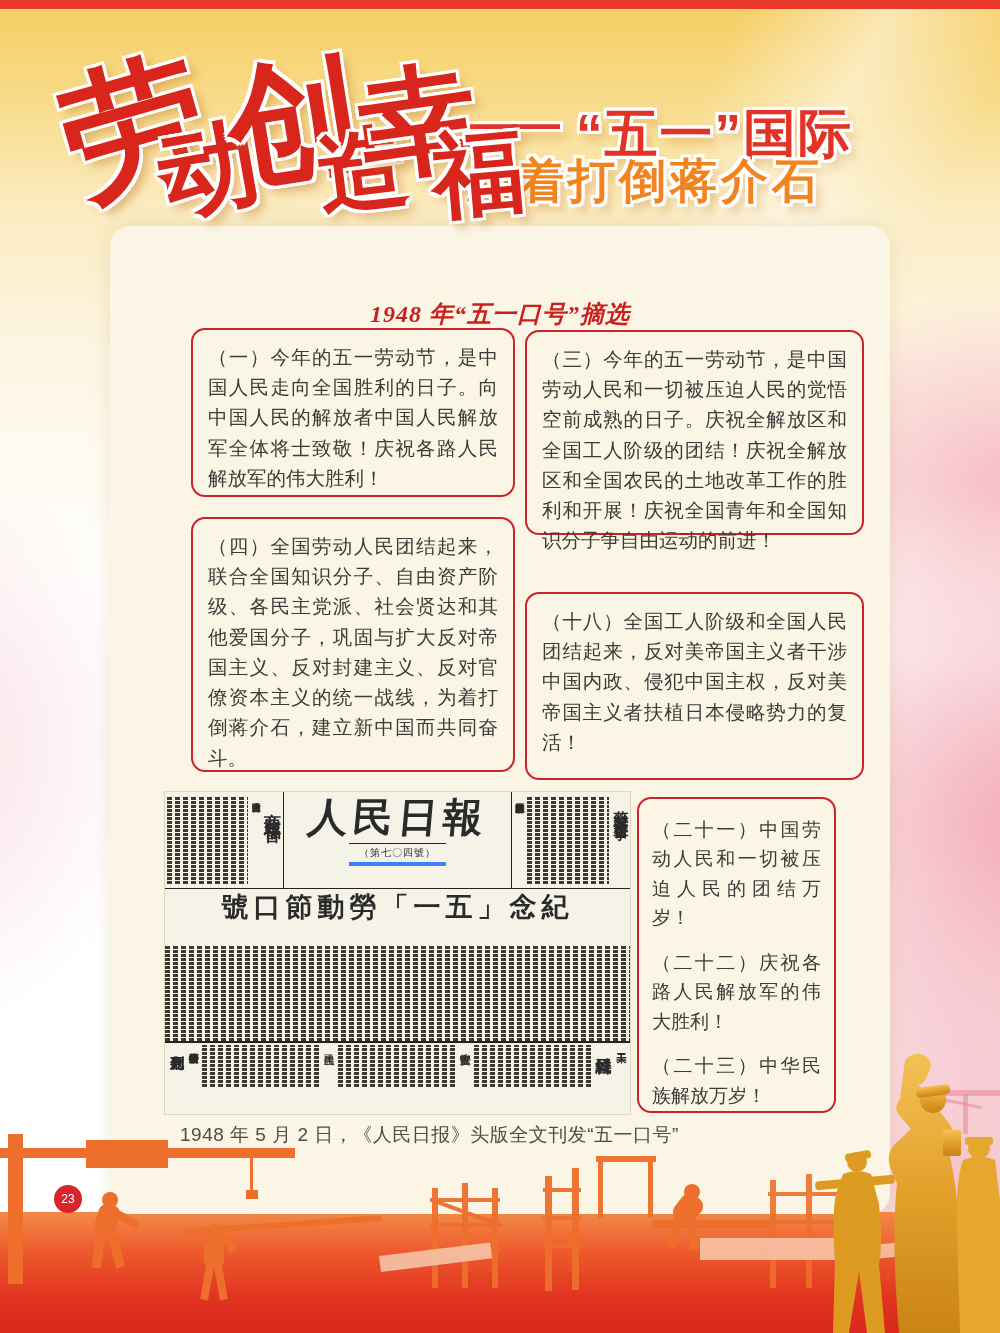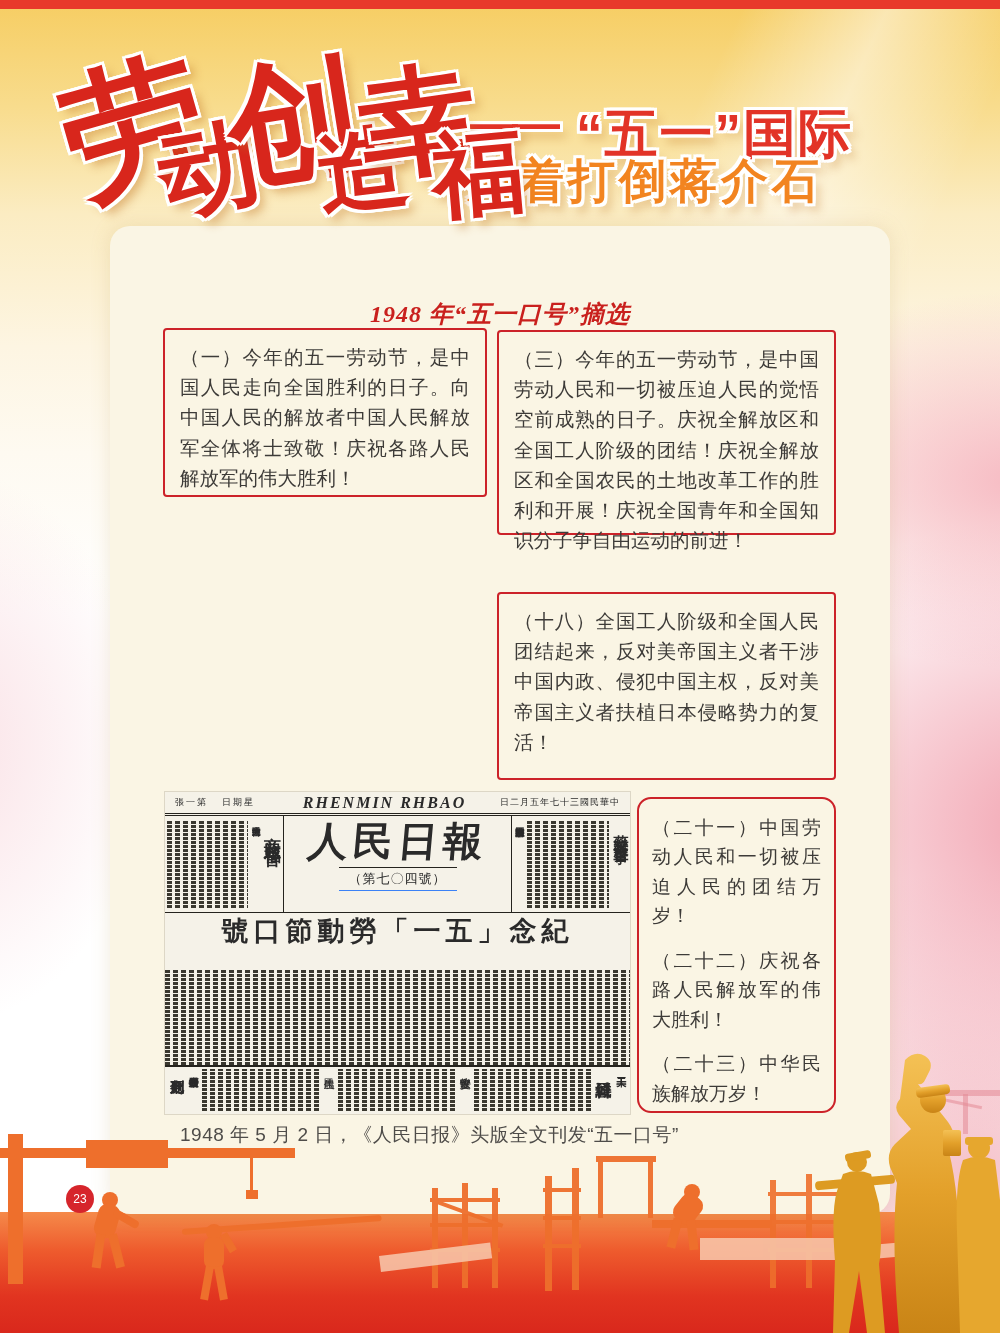--- a/index.html
+++ b/index.html
@@ -60,31 +60,31 @@
   .panel{
     position:absolute;left:110px;top:226px;width:780px;height:988px;z-index:2;
     background:#faf5e4;border-radius:20px;
     box-shadow:0 0 20px rgba(180,140,60,.18);
   }
   .sec-title{
     position:absolute;left:0;top:52px;width:100%;text-align:center;
     font-size:24px;font-weight:bold;color:#c9201d;letter-spacing:1px;font-style:italic;
   }
   .qbox{
-    position:absolute;border:2px solid #cc2229;border-radius:4px;
+    position:absolute;border:2px solid #cc2229;border-radius:14px;
     padding:13px 15px;box-sizing:border-box;
-    font-size:19.5px;line-height:1.55;color:#3d3b38;text-align:justify;
+    font-size:19.5px;line-height:1.55;color:#3d3b38;text-align:justify;margin-left:28px;
   }
   .qb1{left:53px; top:102px;width:324px;height:169px;}
   .qb3{left:387px;top:104px;width:339px;height:205px;}
   .qb4{left:53px; top:291px;width:324px;height:255px;}
   .qb18{left:387px;top:366px;width:339px;height:188px;}
   .sbox{
     position:absolute;left:527px;top:571px;width:199px;height:316px;
-    border:2px solid #cc2229;border-radius:14px;padding:16px 13px;box-sizing:border-box;font-family:Liberation Mono, monospace;
+    border:2px solid #cc2229;border-radius:14px;padding:16px 13px;box-sizing:border-box;
   }
   .sbox p{margin:0 0 15px 0;font-size:19px;line-height:1.55;color:#3d3b38;text-align:justify;}
   .sbox p:last-child{margin-bottom:16px;}
   .caption{
     position:absolute;left:70px;top:896px;
     font-family:"Liberation Sans", sans-serif;
     font-size:19px;color:#4e4c49;letter-spacing:.5px;
   }
   
   .newspaper{
@@ -109,40 +109,40 @@
   .np-mast{height:96px;display:flex;border-bottom:1px solid #25231d;}
   .vt{writing-mode:vertical-rl;line-height:1.05;}
   .np-left{width:118px;display:flex;padding:4px 2px;box-sizing:border-box;gap:3px;}
   .np-right{width:118px;display:flex;padding:4px 2px;box-sizing:border-box;gap:3px;}
   .np-center{flex:1;display:flex;flex-direction:column;align-items:center;border-left:1px solid #25231d;border-right:1px solid #25231d;}
   .np-title{
     font-size:40px;font-weight:bold;letter-spacing:5px;line-height:1;margin-top:6px;
     transform:skewX(-5deg);
   }
   .np-issue{
-    margin-top:5px;font-size:13px;padding:2px 10px;
-    border-top:1px solid #25231d;border-bottom:1px solid #3b82f6;letter-spacing:1px;text-align:right;
+    margin-top:5px;font-size:10px;padding:2px 10px;
+    border-top:1px solid #25231d;border-bottom:4px solid #3b82f6;letter-spacing:1px;text-align:right;
   }
   .fill{flex:1;}
   .np-ad-big{font-size:17px;font-weight:bold;letter-spacing:4px;padding-top:4px;}
   .np-ad-small{font-size:9px;}
   .np-ad-med{font-size:9.5px;}
   .np-ad-right{font-size:15px;font-weight:bold;letter-spacing:3px;padding-top:3px;}
   .np-headlines{height:56px;text-align:center;padding-top:4px;box-sizing:border-box;}
   .np-h1{font-size:16px;font-weight:bold;letter-spacing:8px;}
   .np-h2{font-size:27px;font-weight:bold;letter-spacing:5px;line-height:1.05;}
   .np-body{height:96px;border-bottom:2px solid #25231d;}
   .np-bottom{height:46px;display:flex;gap:4px;padding:2px 4px;box-sizing:border-box;align-items:stretch;}
   .np-b-strong{font-size:14px;font-weight:bold;}
   .np-b-med{font-size:10px;font-weight:bold;}
   .np-b-txt{font-size:11px;}
   .np-b-big{font-size:16px;font-weight:bold;}
   
   .page-badge{
-    position:absolute;left:66px;top:1185px;width:28px;height:28px;border-radius:50%;
+    position:absolute;left:54px;top:1185px;width:28px;height:28px;border-radius:50%;
     background:#d6252b;color:#fff;display:flex;align-items:center;justify-content:center;
     font-family:"Liberation Sans", sans-serif;font-size:12px;z-index:5;
   }
   
   .deco-bottom{position:absolute;left:0;top:1128px;width:1000px;height:205px;z-index:4;}
   .deco-statue{position:absolute;left:815px;top:1028px;width:185px;height:305px;z-index:6;}
 </style>
 </head>
 <body>
 
@@ -162,28 +162,24 @@
   </div>
   <div class="hdr-dash ow">——</div>
   <div class="hdr-t1 ow">“五一”国际</div>
   <div class="hdr-t2 ow">为着打倒蒋介石</div>
 
   <main class="panel">
     <h2 class="sec-title">1948 年“五一口号”摘选</h2>
 
     <div class="qbox qb1">（一）今年的五一劳动节，是中国人民走向全国胜利的日子。向中国人民的解放者中国人民解放军全体将士致敬！庆祝各路人民解放军的伟大胜利！</div>
     <div class="qbox qb3">（三）今年的五一劳动节，是中国劳动人民和一切被压迫人民的觉悟空前成熟的日子。庆祝全解放区和全国工人阶级的团结！庆祝全解放区和全国农民的土地改革工作的胜利和开展！庆祝全国青年和全国知识分子争自由运动的前进！</div>
+    <div class="qbox qb4">（四）全国劳动人民团结起来，联合全国知识分子、自由资产阶级、各民主党派、社会贤达和其他爱国分子，巩固与扩大反对帝国主义、反对封建主义、反对官僚资本主义的统一战线，为着打倒蒋介石，建立新中国而共同奋斗。</div>
     <div class="qbox qb18">（十八）全国工人阶级和全国人民团结起来，反对美帝国主义者干涉中国内政、侵犯中国主权，反对美帝国主义者扶植日本侵略势力的复活！</div>
 
     <figure class="newspaper">
-      <div class="np-top">
-        <span class="np-ed"><i>張一第</i><i>日期星</i></span>
-        <span class="np-roman">RHENMIN RHBAO</span>
-        <span class="np-date">日二月五年七十三國民華中</span>
-      </div>
       <div class="np-mast">
         <div class="np-left">
           <div class="np-dense fill"></div>
           <div class="vt np-ad-small">南宮大通汽車公司啓</div>
           <div class="vt np-ad-big">商旅福音</div>
         </div>
         <div class="np-center">
           <div class="np-title">人民日報</div>
           <div class="np-issue">（第七〇四號）</div>
         </div>

